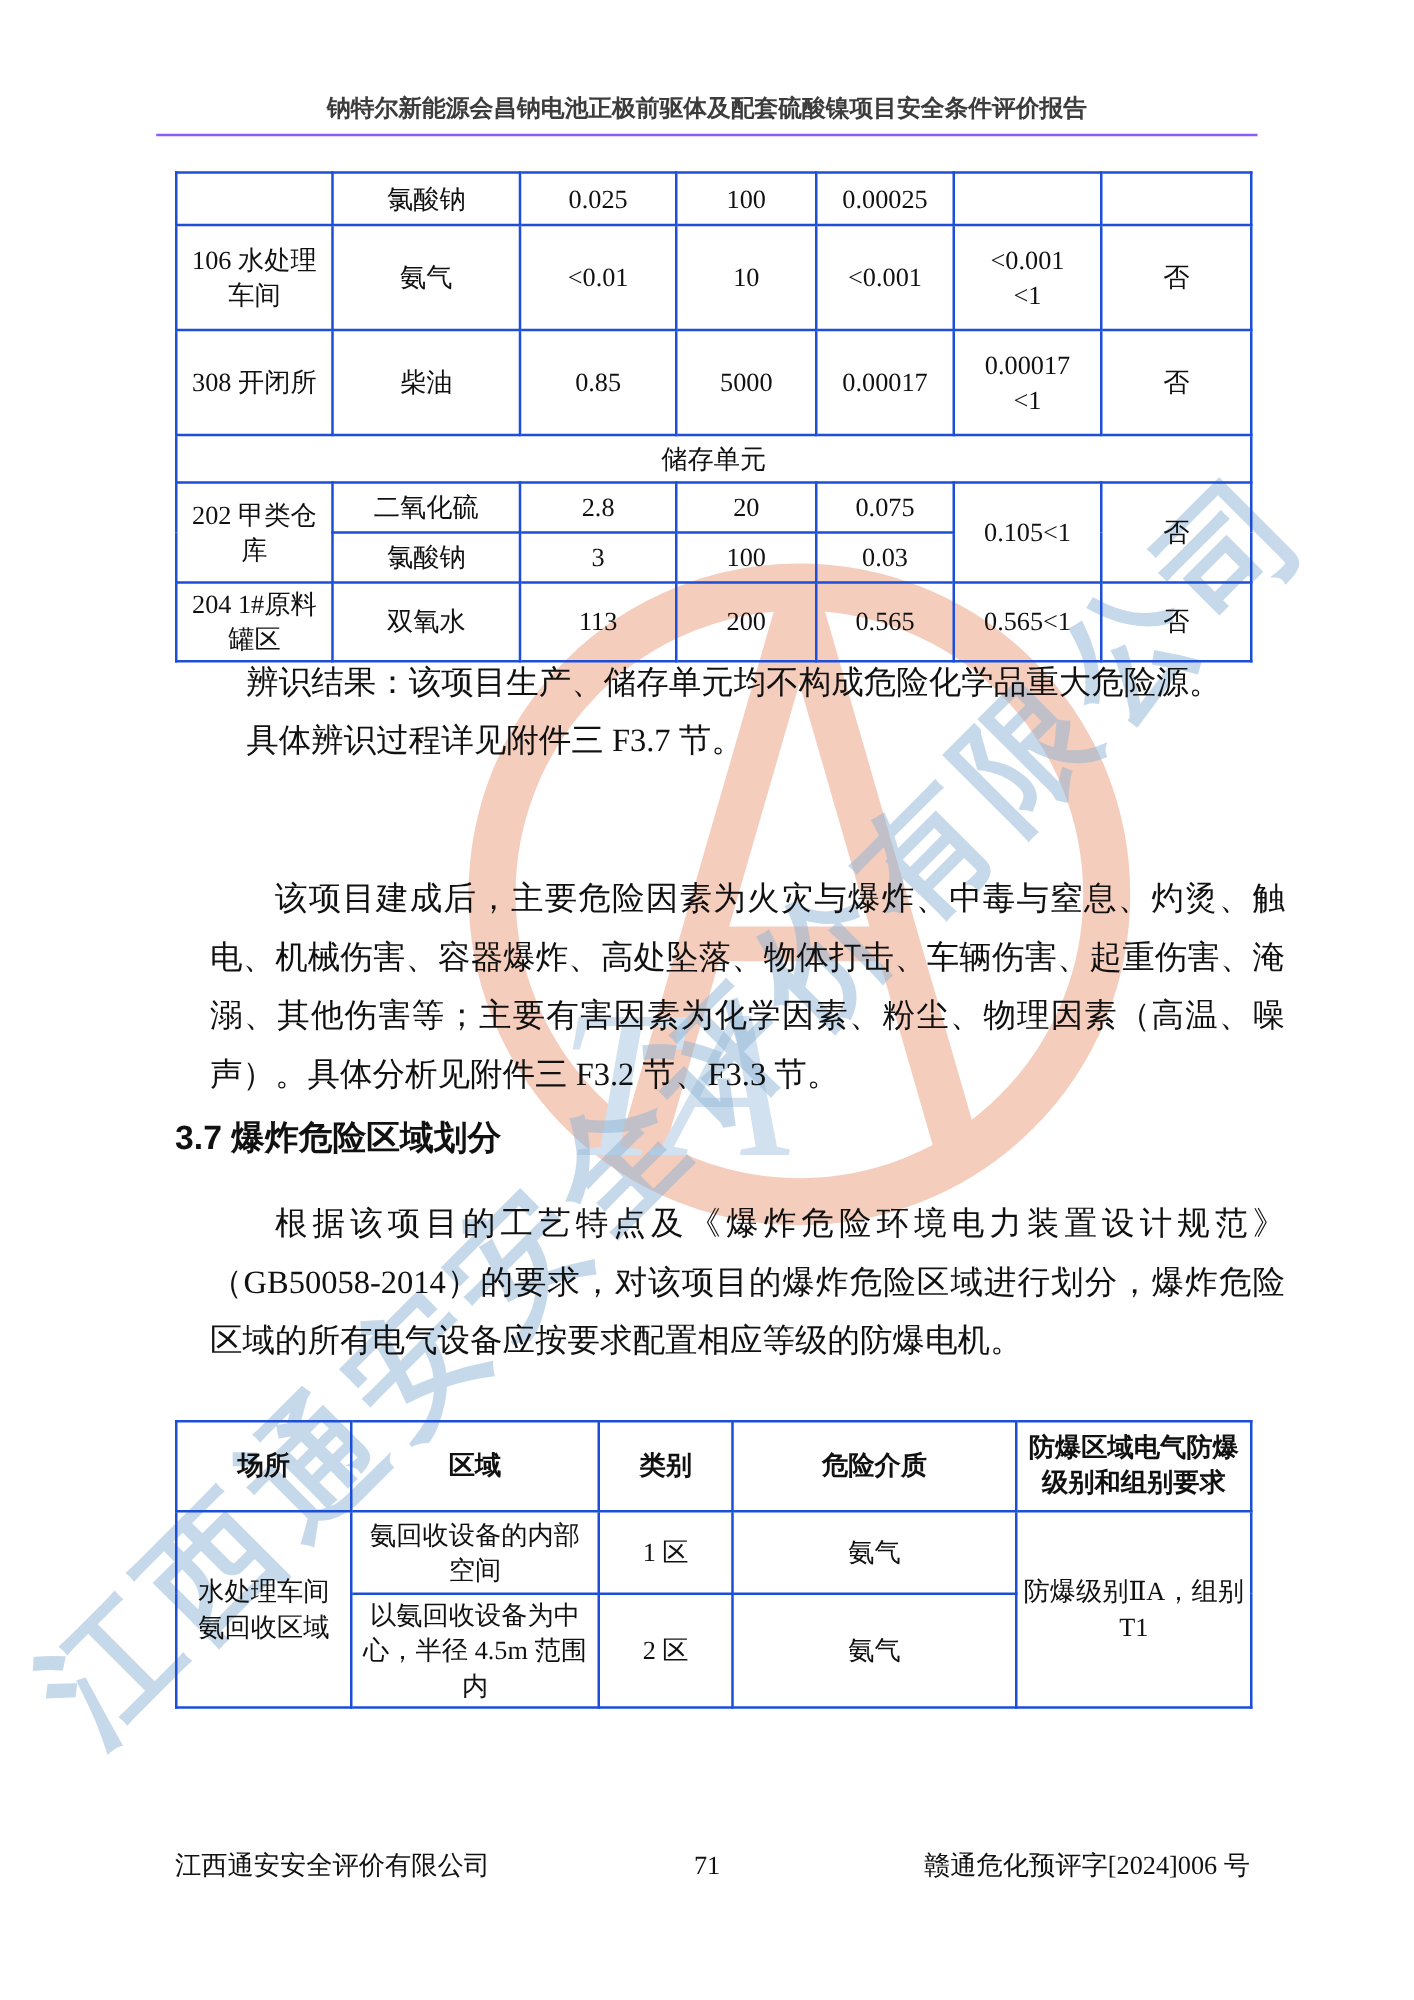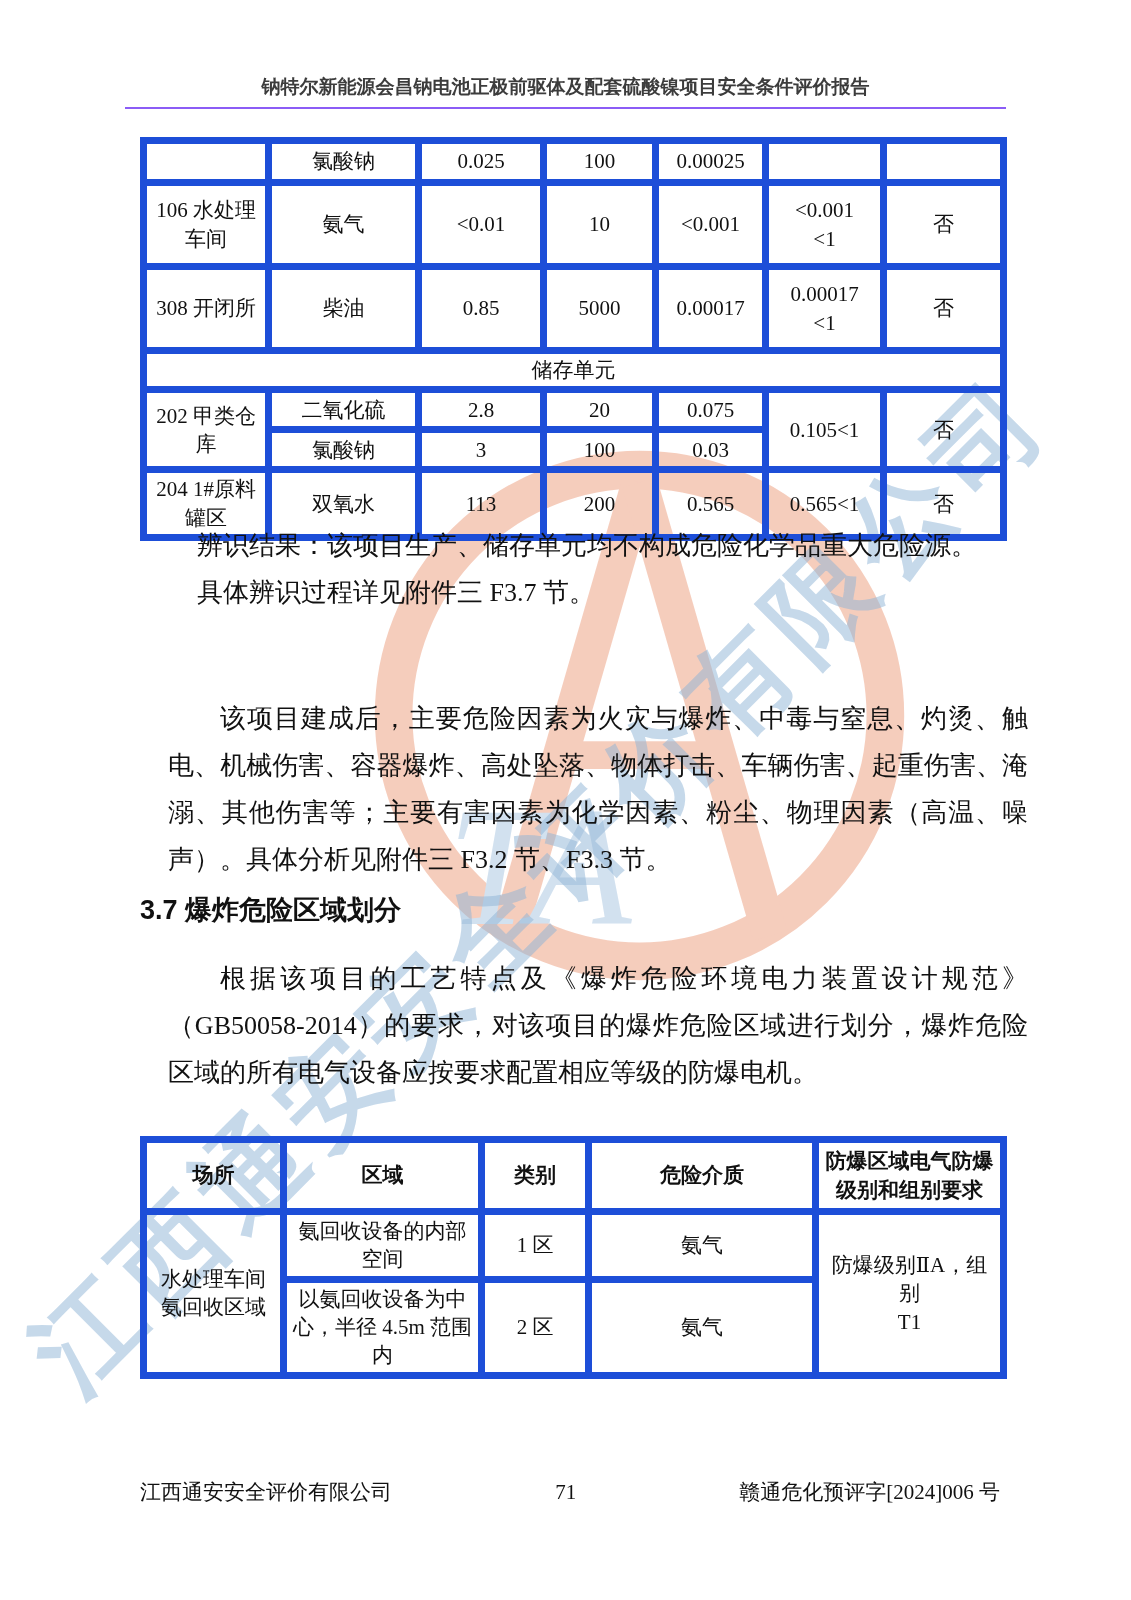--- a/index.html
+++ b/index.html
@@ -19,21 +19,21 @@
     font-weight:bold; font-size:19px; color:#3c3c3c;
     padding-bottom:7px; border-bottom:2px solid #8b5cf6;
   }
 
   
   table.doc-table {
     position:absolute; left:140px; width:860px;
     border-collapse:collapse; table-layout:fixed;
   }
   .doc-table td, .doc-table th {
-    border:7px solid #1d4ed8; text-align:center; vertical-align:middle;
+    border:2px solid #1d4ed8; text-align:center; vertical-align:middle;
     font-size:21px; line-height:1.35; white-space:pre-line; padding:2px 4px;
     font-weight:normal;
   }
   .t1 { top:137px; }
   .t2 { top:1136px; }
   .t2 th { font-family:"Liberation Sans","DejaVu Sans",sans-serif; font-weight:bold; }
   tr.rh38{height:38px} tr.rh40{height:40px} tr.rh42{height:42px}
   tr.rh62{height:62px} tr.rh66{height:66px} tr.rh72{height:72px}
   tr.rh84{height:84px} tr.rh86{height:86px}
 

